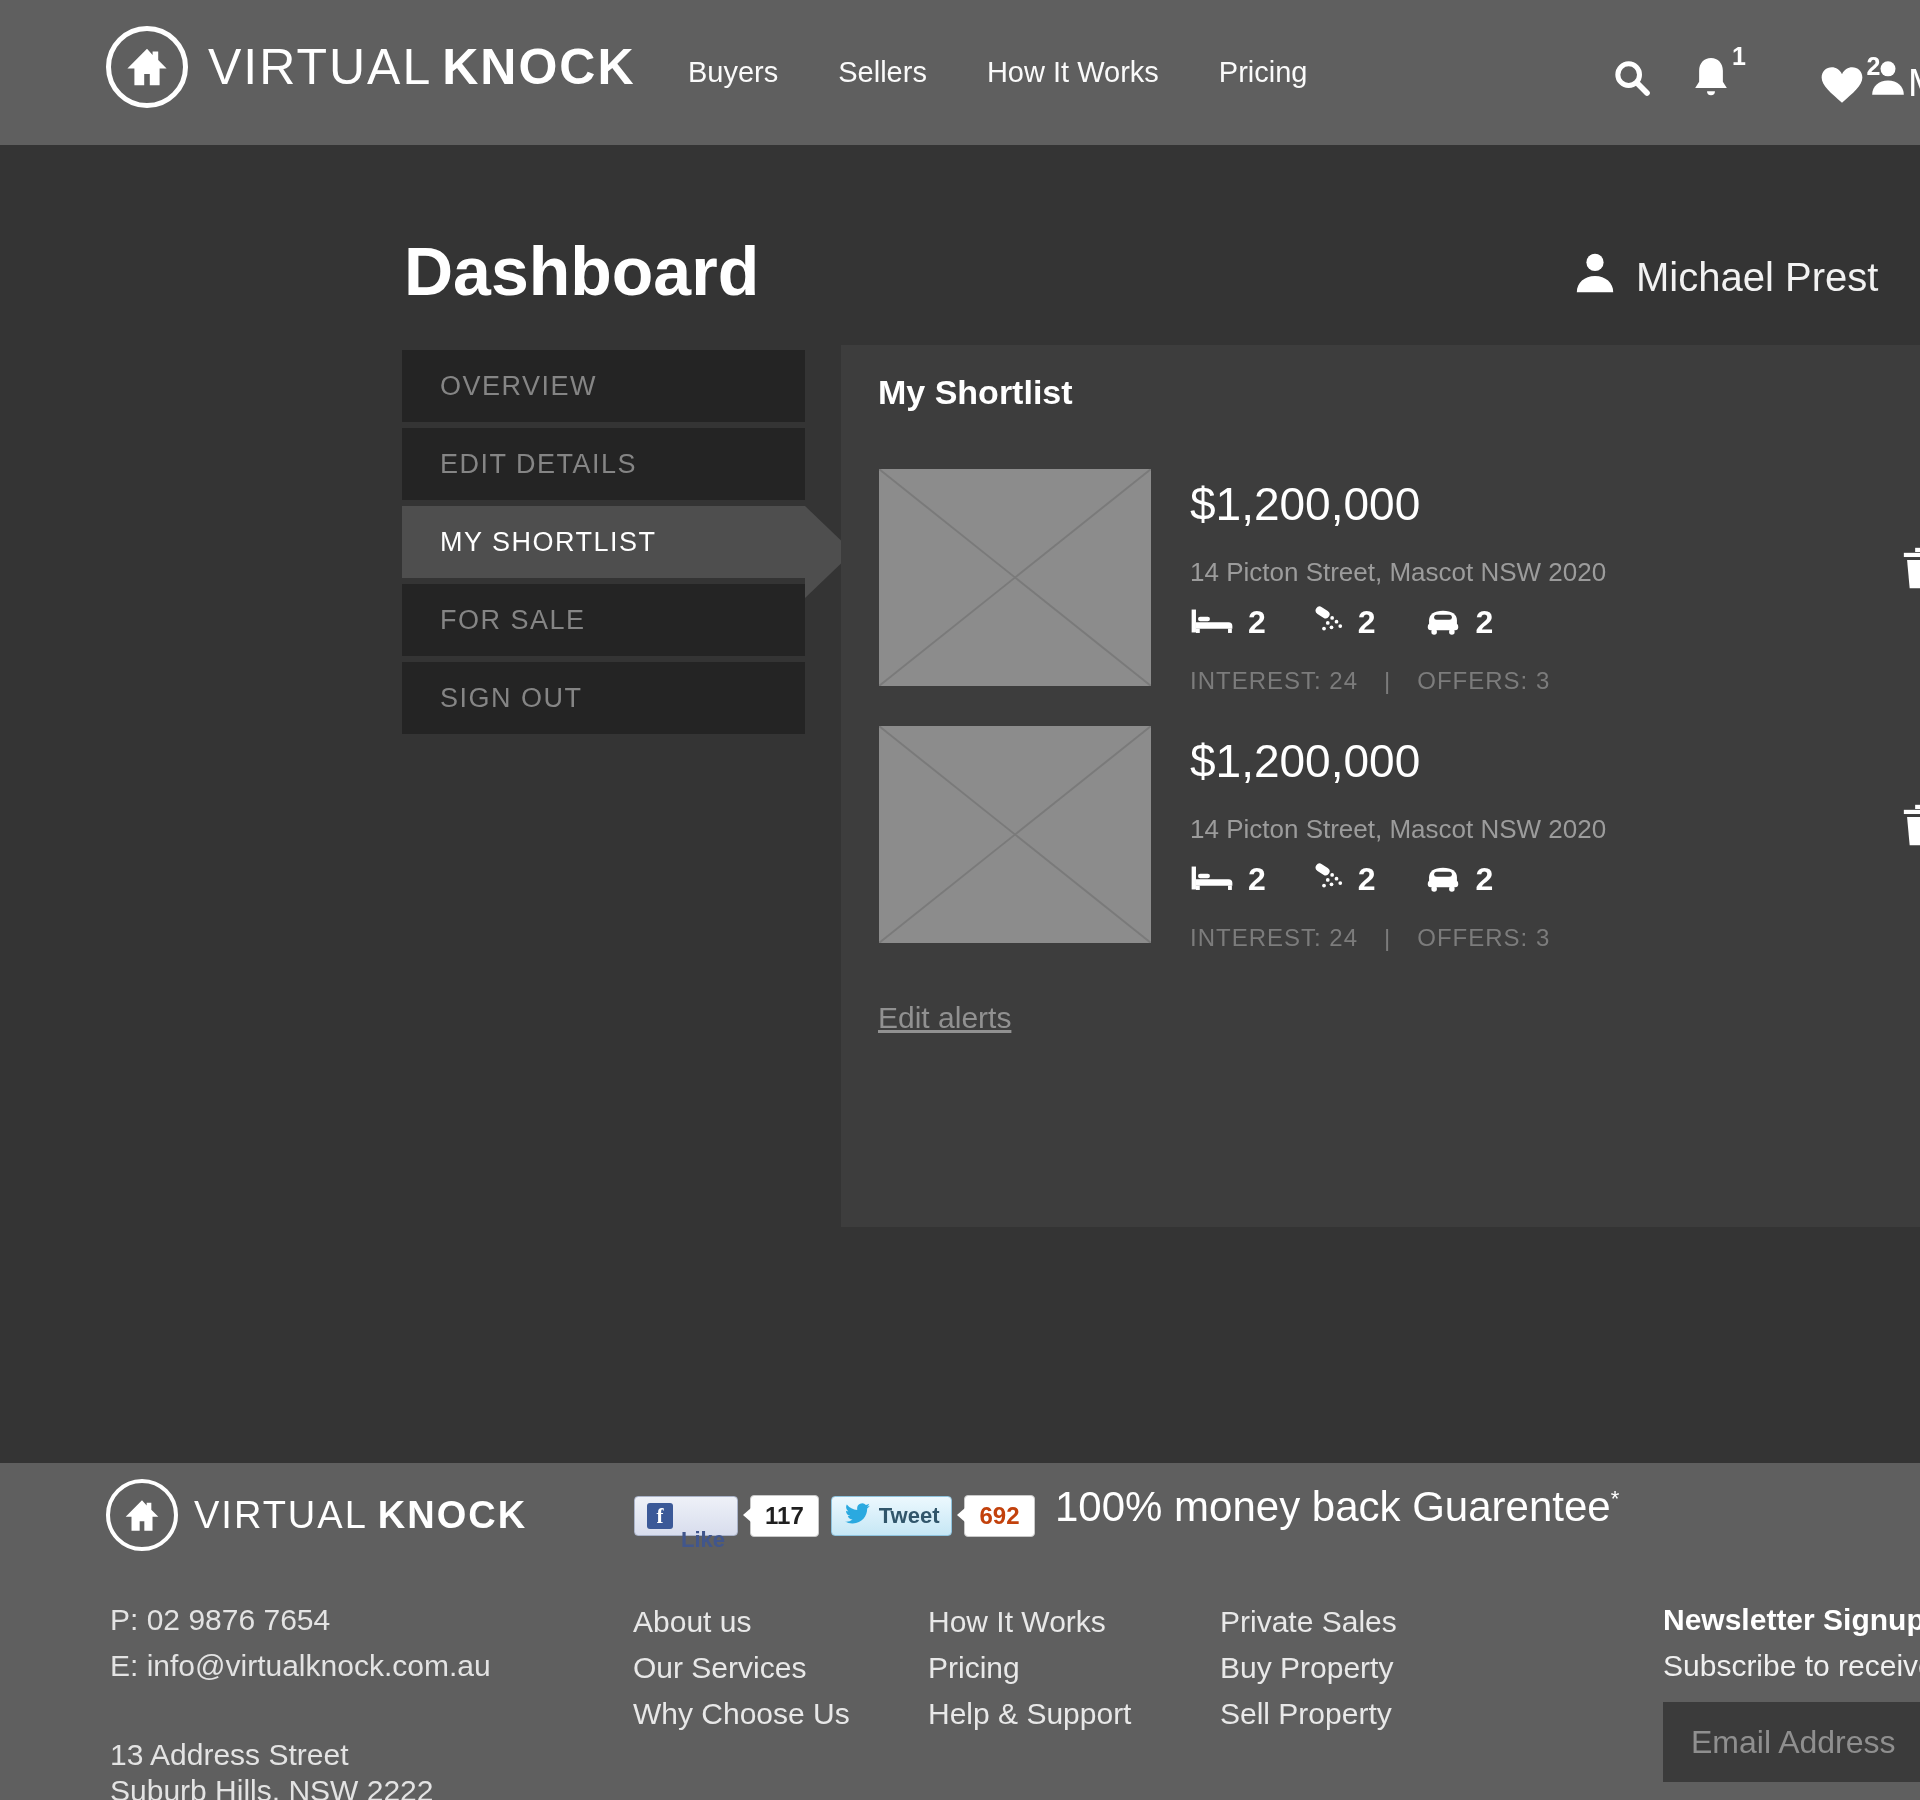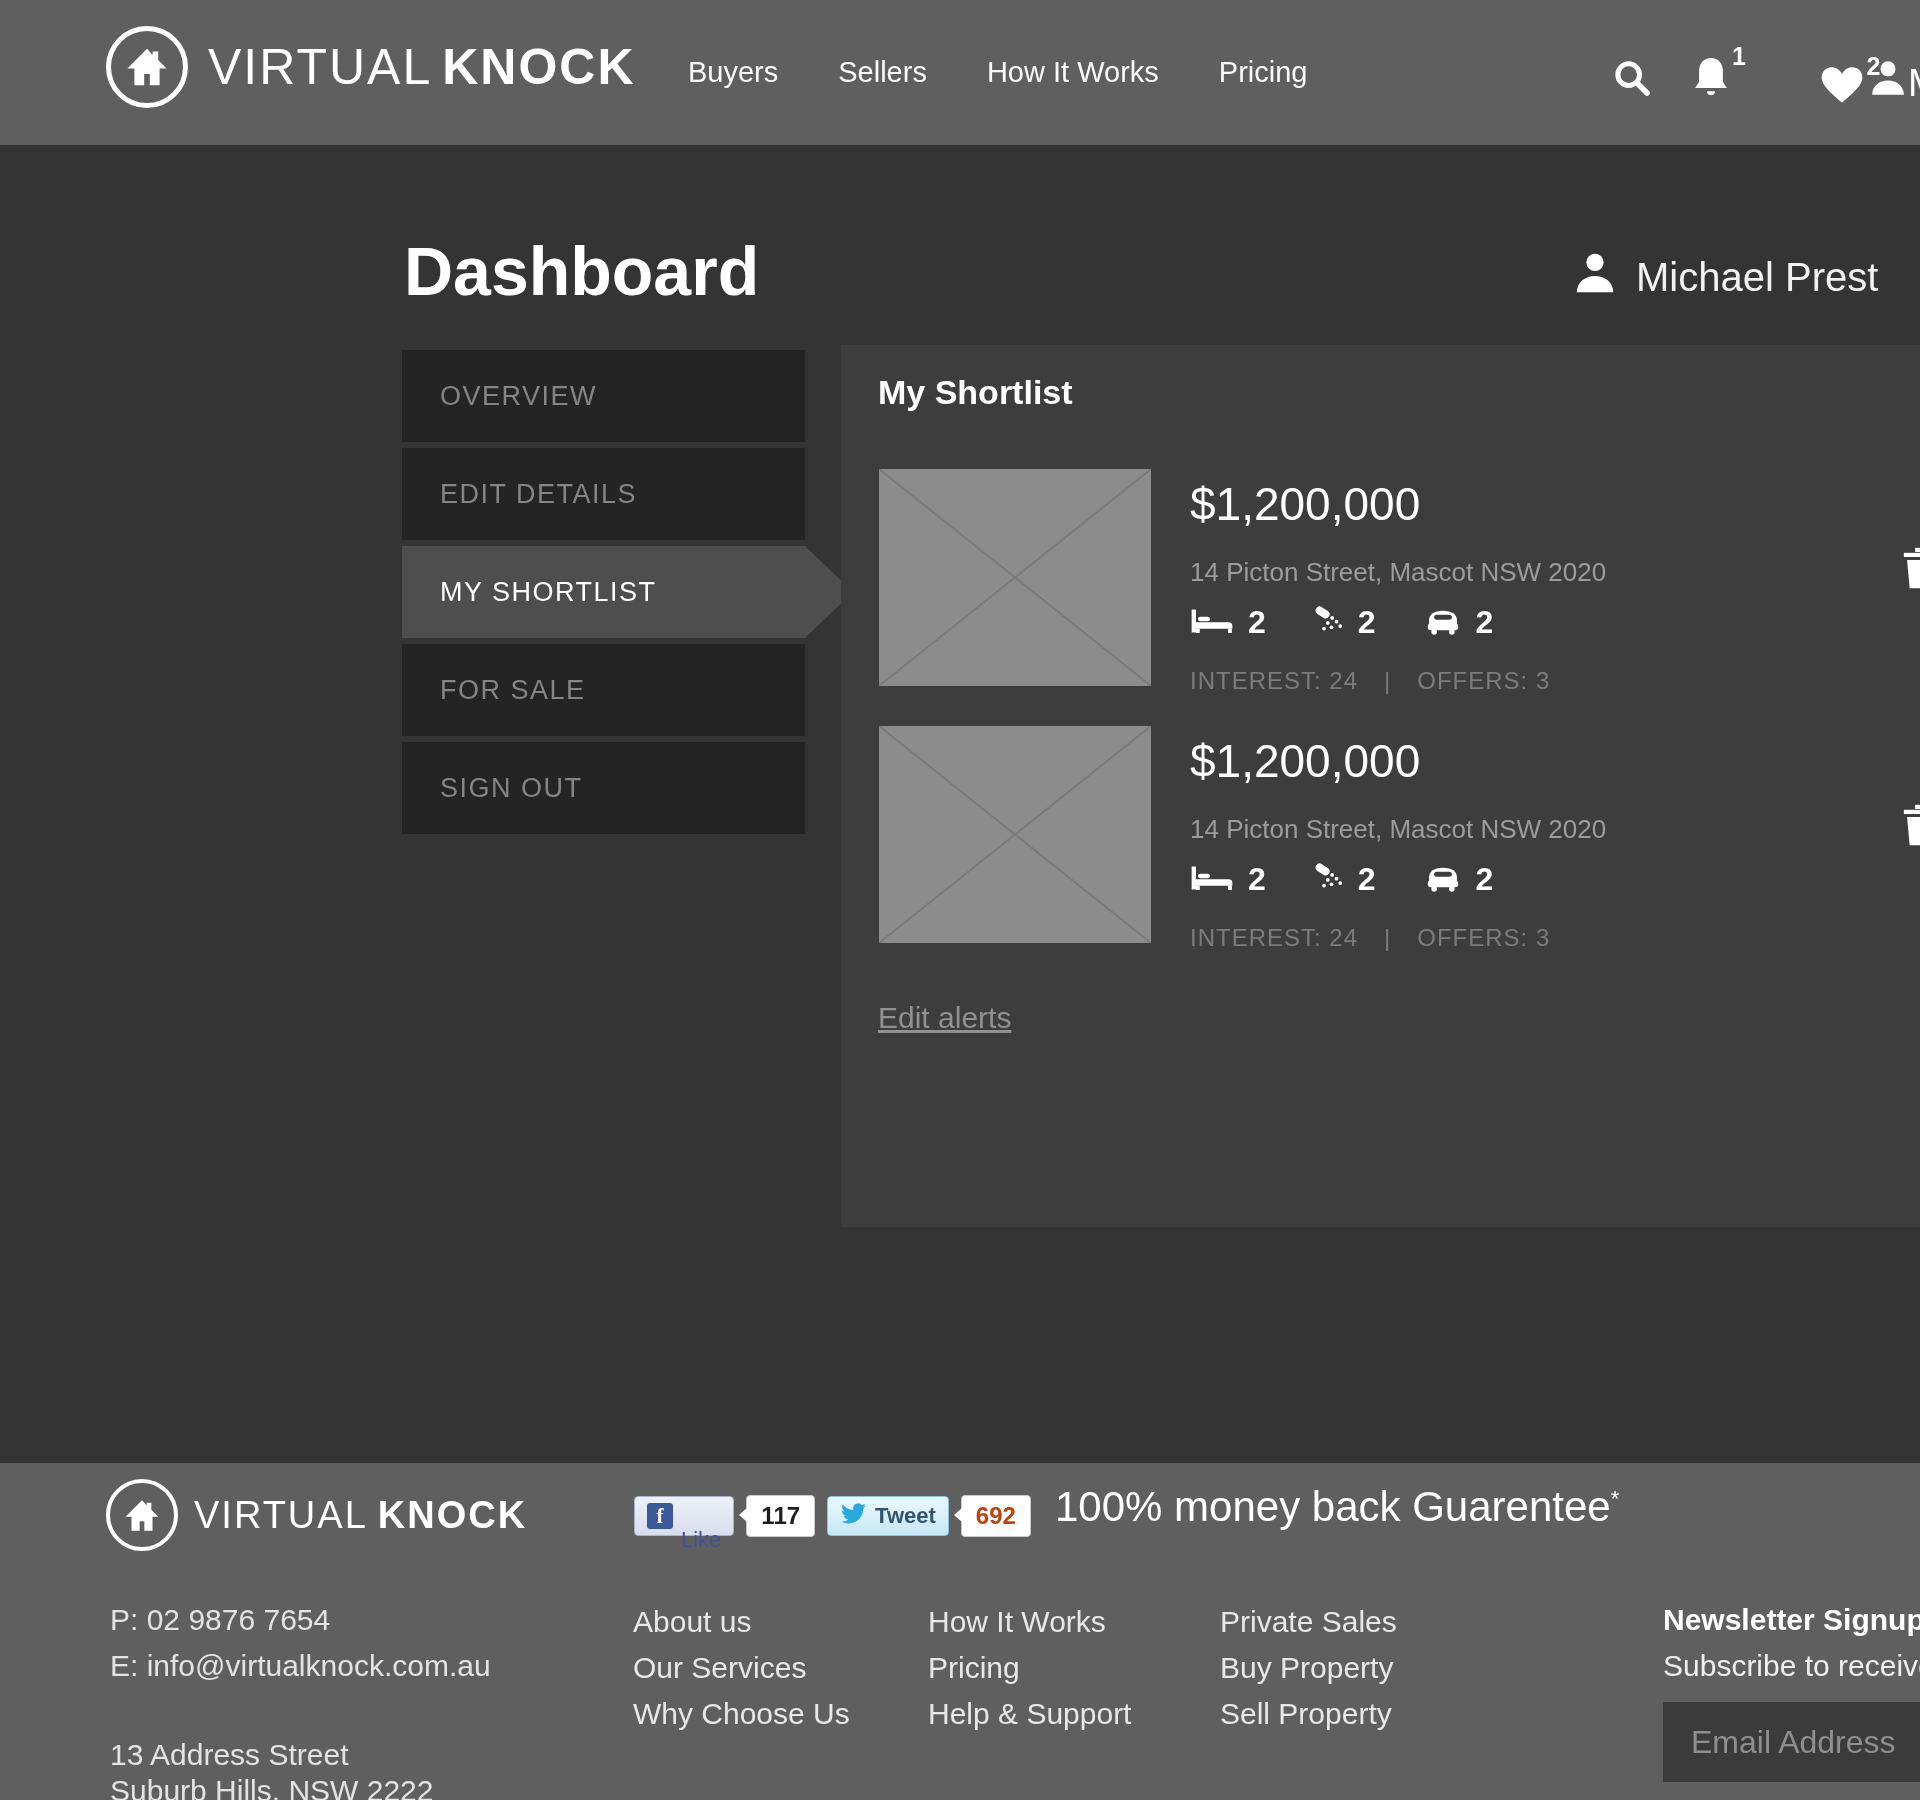--- a/index.html
+++ b/index.html
@@ -26,21 +26,21 @@
   .nav-badge{position:absolute;top:-14px;right:-16px;color:#fff;font-size:25px;font-weight:700;font-style:normal;}
   .cut-label{position:absolute;left:1908px;top:62px;width:12px;overflow:hidden;color:#fff;font-size:38px;white-space:nowrap;}
 
   
   .page-title{position:absolute;left:404px;top:232px;margin:0;color:#fff;font-size:68px;font-weight:700;}
   .user-chip{position:absolute;left:1572px;top:250px;display:flex;align-items:flex-end;gap:18px;cursor:pointer;white-space:nowrap;}
   .user-chip .name{color:#f2f2f2;font-size:40px;}
 
   
   .sidebar{position:absolute;left:402px;top:350px;width:403px;}
-  .side-item{position:relative;height:92px;margin-bottom:6px;background:#242424;
+  .side-item{position:relative;height:72px;margin-bottom:6px;background:#242424;
     display:flex;align-items:center;padding-left:38px;box-sizing:border-box;
     color:#858585;font-size:27px;letter-spacing:1.5px;cursor:pointer;}
   .side-item.active{background:#4e4e4e;color:#fff;}
   .side-arrow{position:absolute;right:-48px;top:0;width:0;height:0;
     border-top:46px solid transparent;border-bottom:46px solid transparent;border-left:48px solid #4e4e4e;}
 
   
   .panel{position:absolute;left:841px;top:345px;width:1079px;height:882px;background:#3d3d3d;}
   .panel-heading{position:absolute;left:37px;top:28px;margin:0;color:#fff;font-size:34px;font-weight:700;}
   .listing{position:absolute;left:38px;width:1041px;height:217px;}
@@ -63,21 +63,21 @@
   
   .footer{position:absolute;left:0;top:1463px;width:1920px;height:337px;background:#5f5f5f;}
   .f-brand{position:absolute;left:106px;top:16px;display:flex;align-items:center;gap:16px;cursor:pointer;}
   .f-ring{width:72px;height:72px;border:4px solid #fff;border-radius:50%;
     display:flex;align-items:center;justify-content:center;box-sizing:border-box;}
   .f-brand .brand-text{font-size:38px;}
   .social{position:absolute;left:634px;top:32px;display:flex;align-items:center;gap:12px;}
   .like-btn,.tweet-btn{height:40px;display:flex;align-items:center;gap:8px;padding:0 12px;
     border-radius:4px;cursor:pointer;box-sizing:border-box;}
   .like-btn{background:linear-gradient(#eef1f8,#d8dded);border:1px solid #aab3c9;}
-  .like-btn .lbl{color:#41568c;font-size:22px;font-weight:400;margin-top:48px;}
+  .like-btn .lbl{color:#41568c;font-size:22px;font-weight:700;margin-top:48px;}
   .f-square{width:26px;height:26px;background:#3b5998;border-radius:3px;color:#fff;
     font-size:21px;font-weight:700;display:flex;align-items:center;justify-content:center;
     font-family:"Liberation Serif",serif;}
   .tweet-btn{background:linear-gradient(#ecf8fe,#c6e7f5);border:1px solid #8ec3de;}
   .tweet-btn .lbl{color:#31566b;font-size:22px;font-weight:700;}
   .count-bubble{position:relative;height:40px;display:flex;align-items:center;padding:0 14px;
     background:#fff;border:1px solid #c9c9c9;border-radius:4px;font-size:24px;font-weight:700;color:#1f1f1f;}
   .count-bubble::before{content:"";position:absolute;left:-8px;top:12px;width:0;height:0;
     border-top:7px solid transparent;border-bottom:7px solid transparent;border-right:8px solid #fff;}
   .count-bubble.blue{color:#c2410c;}

